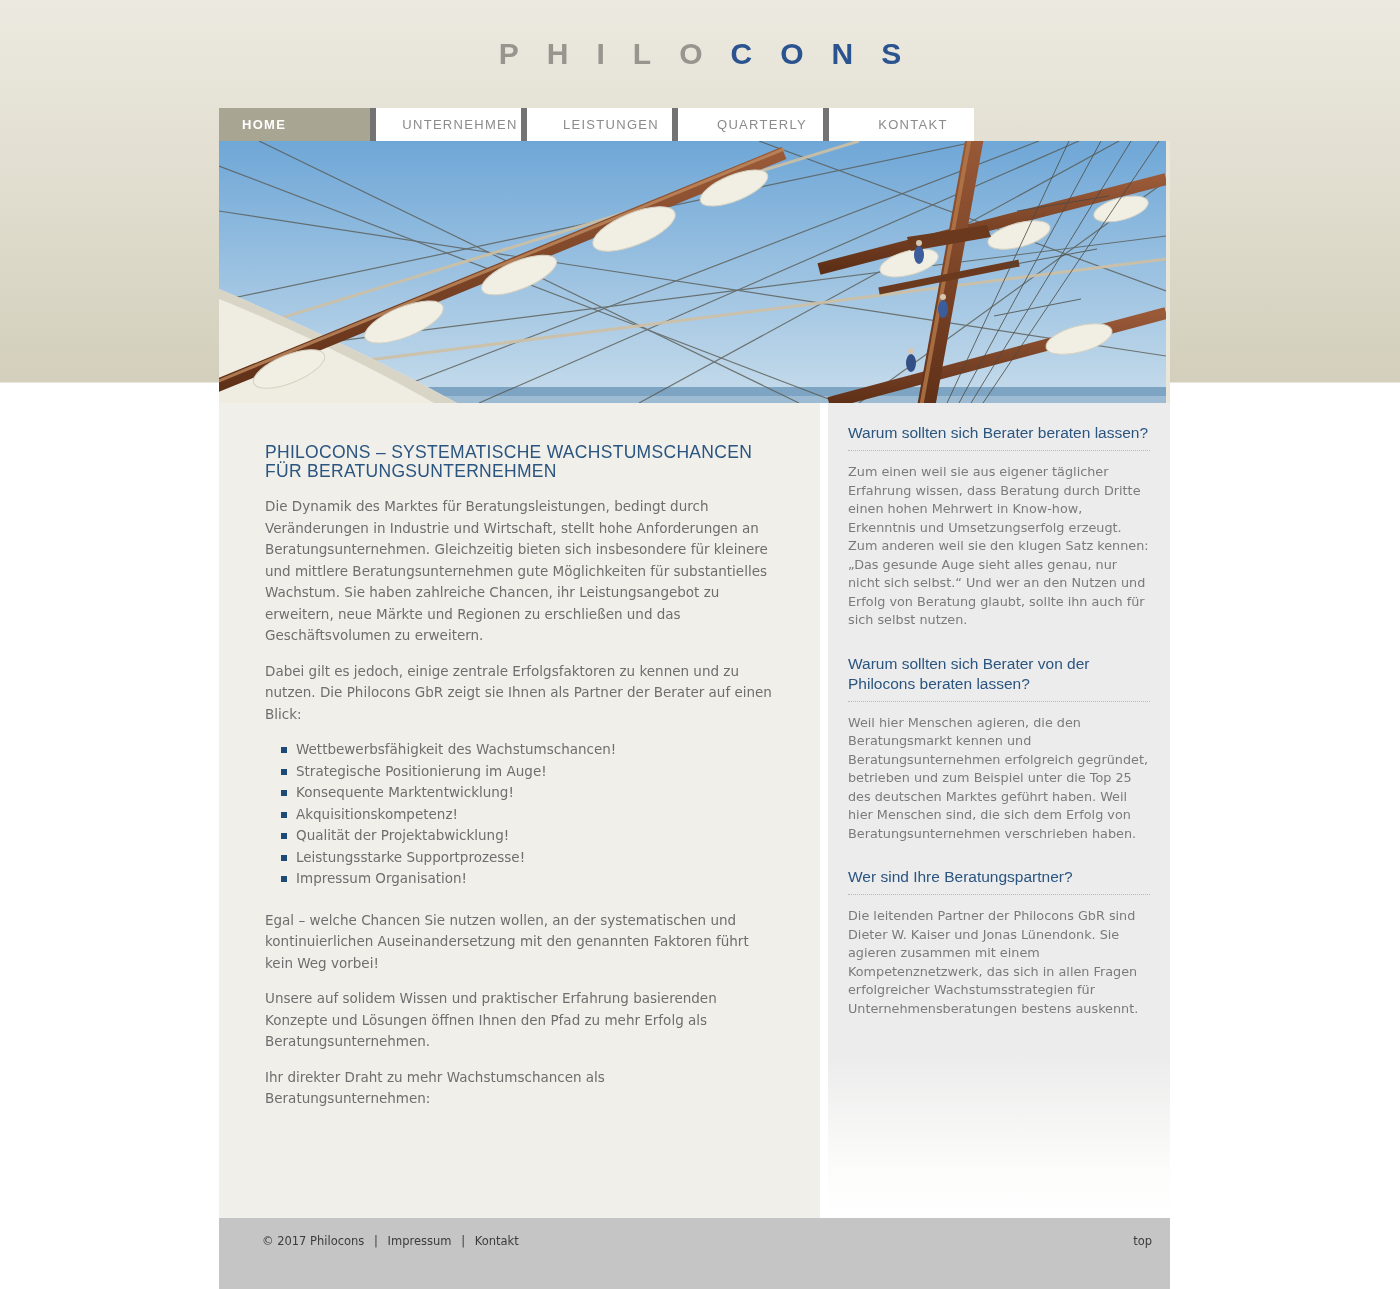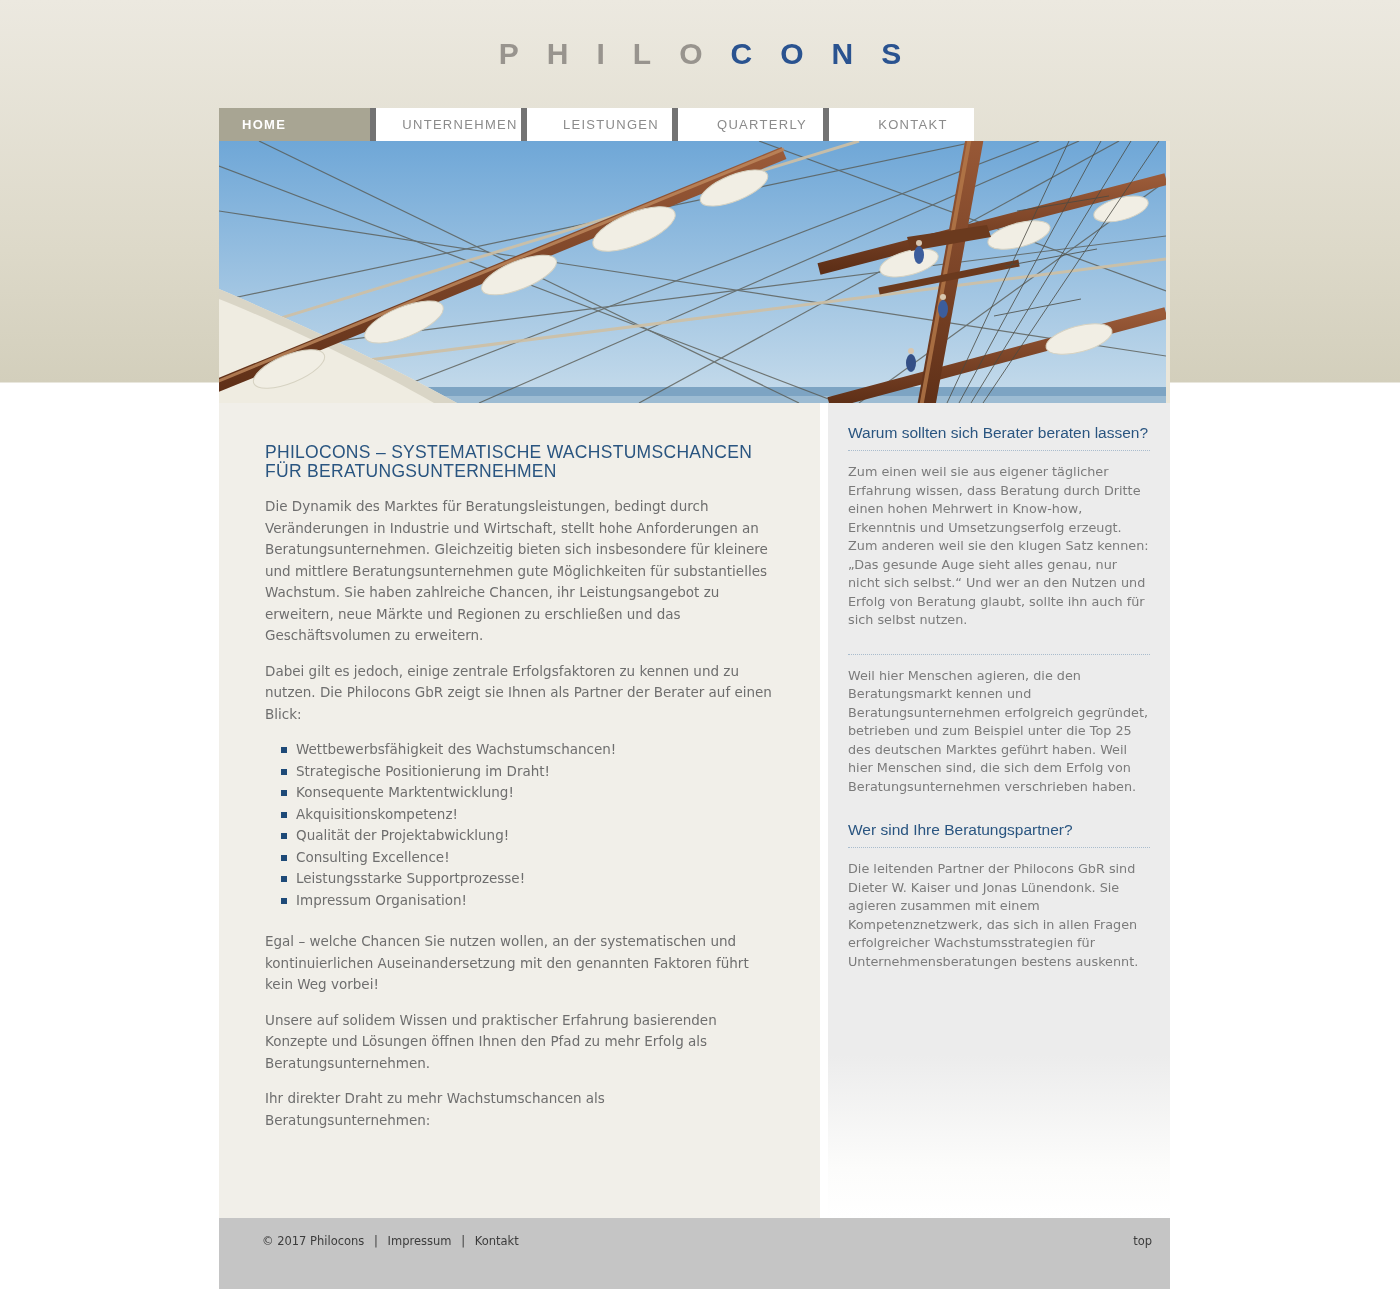--- a/index.html
+++ b/index.html
@@ -185,40 +185,40 @@
   </div>
 
   <div class="content-row">
 
     <div class="left-col">
       <h1>PHILOCONS – SYSTEMATISCHE WACHSTUMSCHANCEN FÜR BERATUNGSUNTERNEHMEN</h1>
       <p>Die Dynamik des Marktes für Beratungsleistungen, bedingt durch Veränderungen in Industrie und Wirtschaft, stellt hohe Anforderungen an Beratungsunternehmen. Gleichzeitig bieten sich insbesondere für kleinere und mittlere Beratungsunternehmen gute Möglichkeiten für substantielles Wachstum. Sie haben zahlreiche Chancen, ihr Leistungsangebot zu erweitern, neue Märkte und Regionen zu erschließen und das Geschäftsvolumen zu erweitern.</p>
       <p>Dabei gilt es jedoch, einige zentrale Erfolgsfaktoren zu kennen und zu nutzen. Die Philocons GbR zeigt sie Ihnen als Partner der Berater auf einen Blick:</p>
       <ul class="factors">
         <li>Wettbewerbsfähigkeit des Wachstumschancen!</li>
-        <li>Strategische Positionierung im Draht!</li>
+        <li>Strategische Positionierung im Auge!</li>
         <li>Konsequente Marktentwicklung!</li>
         <li>Akquisitionskompetenz!</li>
         <li>Qualität der Projektabwicklung!</li>
-        <li>Consulting Excellence!</li>
         <li>Leistungsstarke Supportprozesse!</li>
         <li>Impressum Organisation!</li>
       </ul>
       <p>Egal – welche Chancen Sie nutzen wollen, an der systematischen und kontinuierlichen Auseinandersetzung mit den genannten Faktoren führt kein Weg vorbei!</p>
       <p>Unsere auf solidem Wissen und praktischer Erfahrung basierenden Konzepte und Lösungen öffnen Ihnen den Pfad zu mehr Erfolg als Beratungsunternehmen.</p>
       <p>Ihr direkter Draht zu mehr Wachstumschancen als Beratungsunternehmen:</p>
     </div>
 
     <aside class="right-col">
       <div class="sb-section">
         <h2>Warum sollten sich Berater beraten lassen?</h2>
         <hr class="sb-rule">
         <p>Zum einen weil sie aus eigener täglicher Erfahrung wissen, dass Beratung durch Dritte einen hohen Mehrwert in Know-how, Erkenntnis und Umsetzungserfolg erzeugt. Zum anderen weil sie den klugen Satz kennen: „Das gesunde Auge sieht alles genau, nur nicht sich selbst.“ Und wer an den Nutzen und Erfolg von Beratung glaubt, sollte ihn auch für sich selbst nutzen.</p>
       </div>
       <div class="sb-section">
+        <h2>Warum sollten sich Berater von der Philocons beraten lassen?</h2>
         <hr class="sb-rule">
         <p>Weil hier Menschen agieren, die den Beratungsmarkt kennen und Beratungsunternehmen erfolgreich gegründet, betrieben und zum Beispiel unter die Top 25 des deutschen Marktes geführt haben. Weil hier Menschen sind, die sich dem Erfolg von Beratungsunternehmen verschrieben haben.</p>
       </div>
       <div class="sb-section">
         <h2>Wer sind Ihre Beratungspartner?</h2>
         <hr class="sb-rule">
         <p>Die leitenden Partner der Philocons GbR sind Dieter W. Kaiser und Jonas Lünendonk. Sie agieren zusammen mit einem Kompetenznetzwerk, das sich in allen Fragen erfolgreicher Wachstumsstrategien für Unternehmensberatungen bestens auskennt.</p>
       </div>
     </aside>
 

